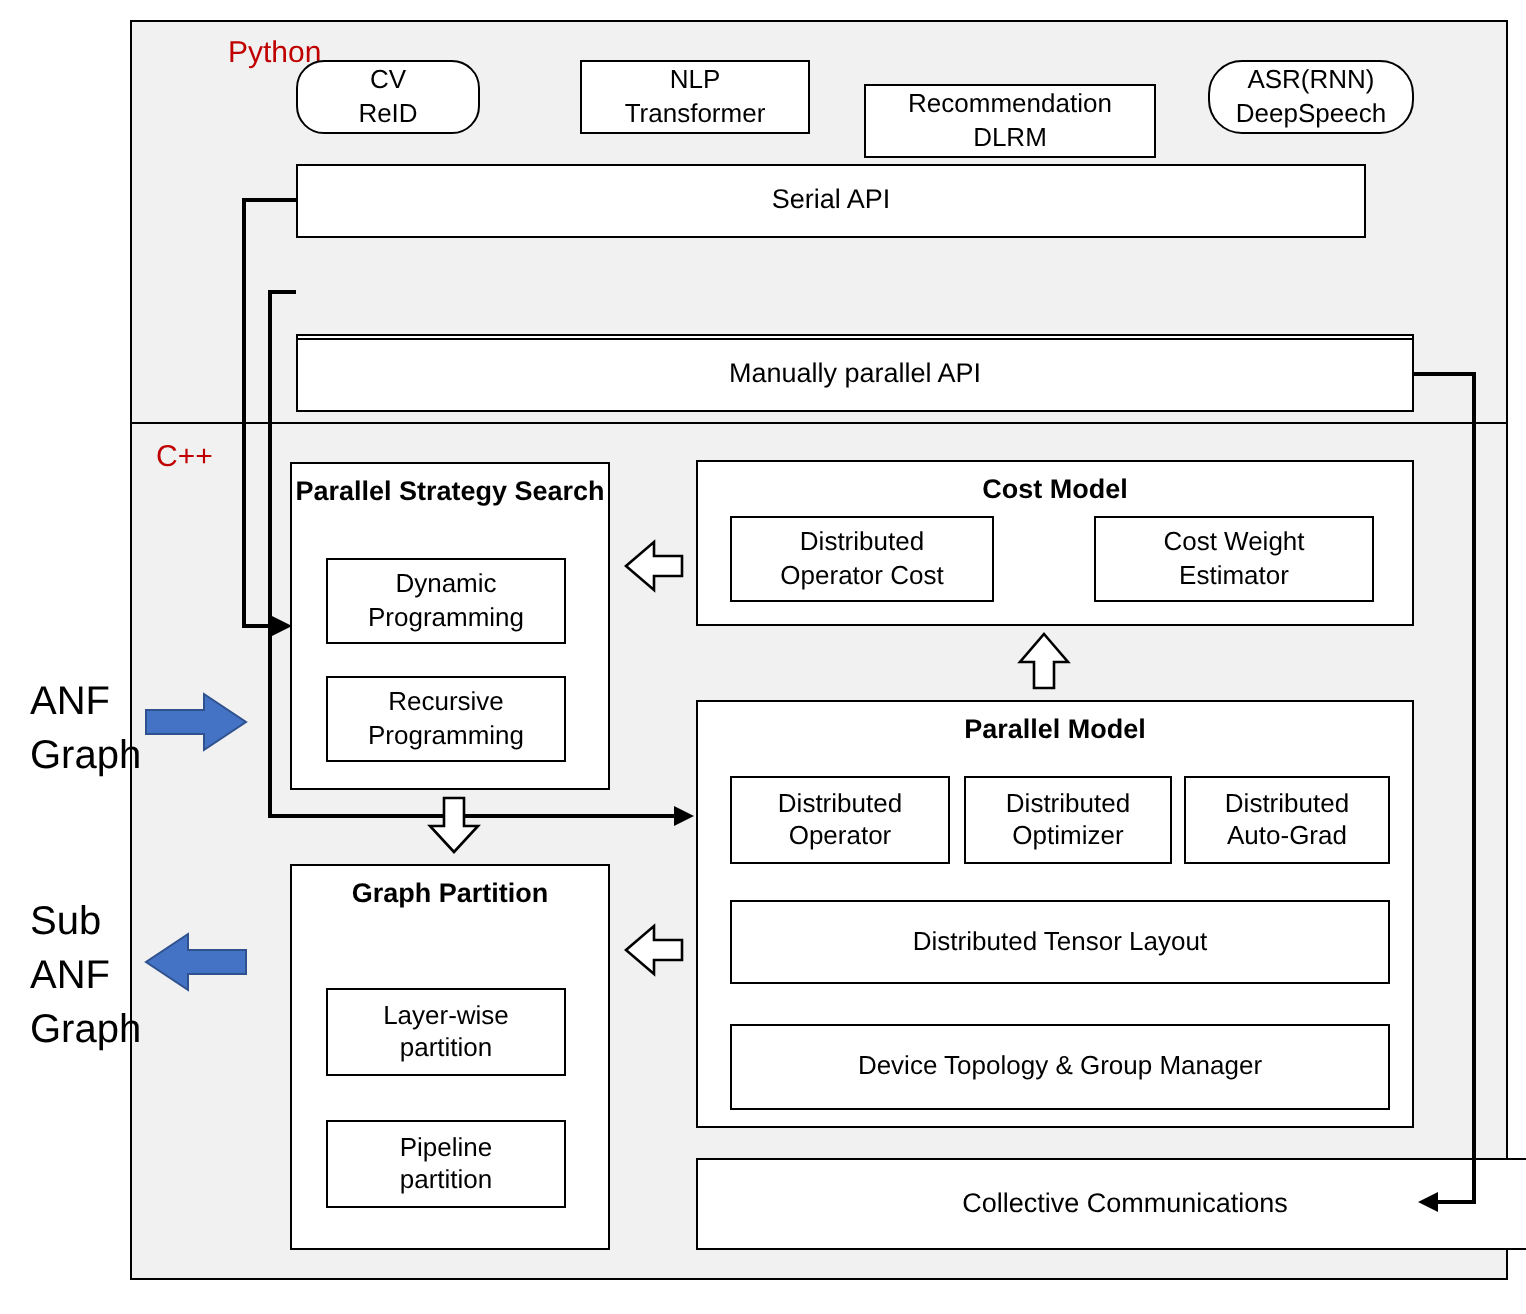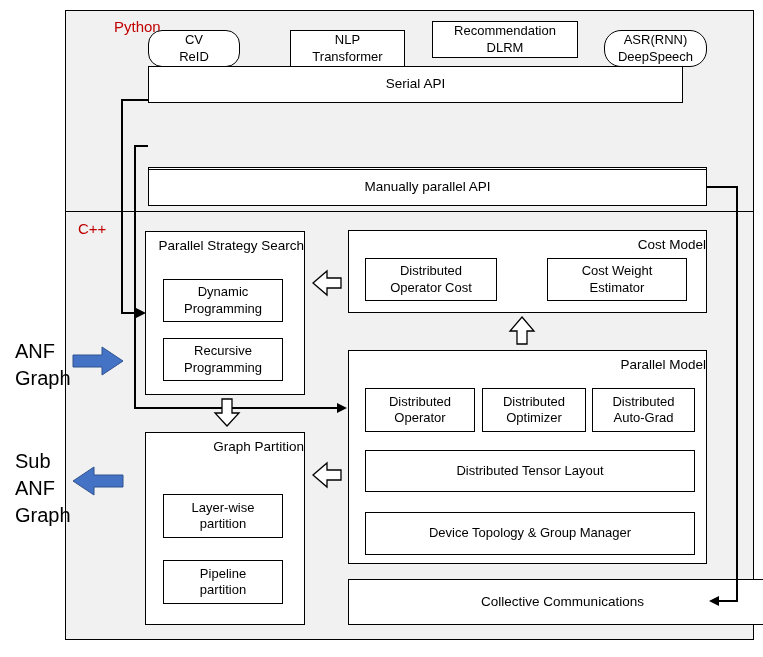--- a/index.html
+++ b/index.html
@@ -12,21 +12,21 @@
   html,body{margin:0;padding:0;background:#fff;}
   body{font-family:"Liberation Sans", sans-serif;color:#000;}
   .canvas{position:relative;width:763px;height:657px;background:#fff;overflow:hidden;}
   .section{position:absolute;background:var(--section-bg);border:1px solid var(--box-border);box-sizing:border-box;}
   .section-label{position:absolute;font-size:15px;color:var(--section-label);}
   .box{position:absolute;background:#fff;border:1px solid var(--box-border);box-sizing:border-box;
        display:flex;align-items:center;justify-content:center;text-align:center;
        font-size:13px;line-height:1.25;white-space:pre-line;}
   .bar{font-size:13.5px;}
   .group{position:absolute;background:#fff;border:1px solid var(--box-border);box-sizing:border-box;}
-  .group-title{padding-top:5px;text-align:right;font-size:13.5px;line-height:1.3;}
+  .group-title{padding-top:5px;text-align:center;font-size:13.5px;line-height:1.3;font-weight:bold;}
   .side-label{position:absolute;font-size:20px;line-height:1.35;white-space:pre-line;}
   svg.overlay{position:absolute;left:0;top:0;width:763px;height:657px;pointer-events:none;}
   .line{stroke:#000;stroke-width:2;fill:none;}
   .head{fill:#000;stroke:none;}
   .hollow{fill:#fff;stroke:#000;stroke-width:1.3;}
   .blue{fill:var(--blue-arrow-fill);stroke:var(--blue-arrow-stroke);stroke-width:1;}
 </style>
 </head>
 <body>
 
@@ -35,26 +35,26 @@
   <div class="section" style="left:65px;top:10px;width:689px;height:202px;"></div>
   <div class="section" style="left:65px;top:211px;width:689px;height:429px;"></div>
 
   <div class="section-label" style="left:78px;top:18px;margin-left:36px;">Python</div>
   <div class="section-label" style="left:78px;top:220px;">C++</div>
 
   <div class="box" style="left:148px;top:30px;width:92px;height:37px;border-radius:14px;">CV
 ReID</div>
   <div class="box" style="left:290px;top:30px;width:115px;height:37px;">NLP
 Transformer</div>
-  <div class="box" style="left:432px;top:21px;width:146px;height:37px;">Recommendation
+  <div class="box" style="left:432px;top:42px;width:146px;height:37px;">Recommendation
 DLRM</div>
   <div class="box" style="left:604px;top:30px;width:103px;height:37px;border-radius:17px;">ASR(RNN)
 DeepSpeech</div>
 
-  <div class="box bar" style="left:148px;top:66px;width:535px;height:37px;">Serial API</div>
+  <div class="box bar" style="left:148px;top:82px;width:535px;height:37px;">Serial API</div>
   <div class="box bar" style="left:148px;top:127px;width:559px;height:37px;margin-top:40px;">Semi-parallel API</div>
   <div class="box bar" style="left:148px;top:169px;width:559px;height:37px;">Manually parallel API</div>
 
   <div class="group" style="left:145px;top:231px;width:160px;height:164px;">
     <div class="group-title">Parallel Strategy Search</div>
   </div>
   <div class="box" style="left:163px;top:279px;width:120px;height:43px;">Dynamic
 Programming</div>
   <div class="box" style="left:163px;top:338px;width:120px;height:43px;text-align:center;">Recursive
 Programming</div>

